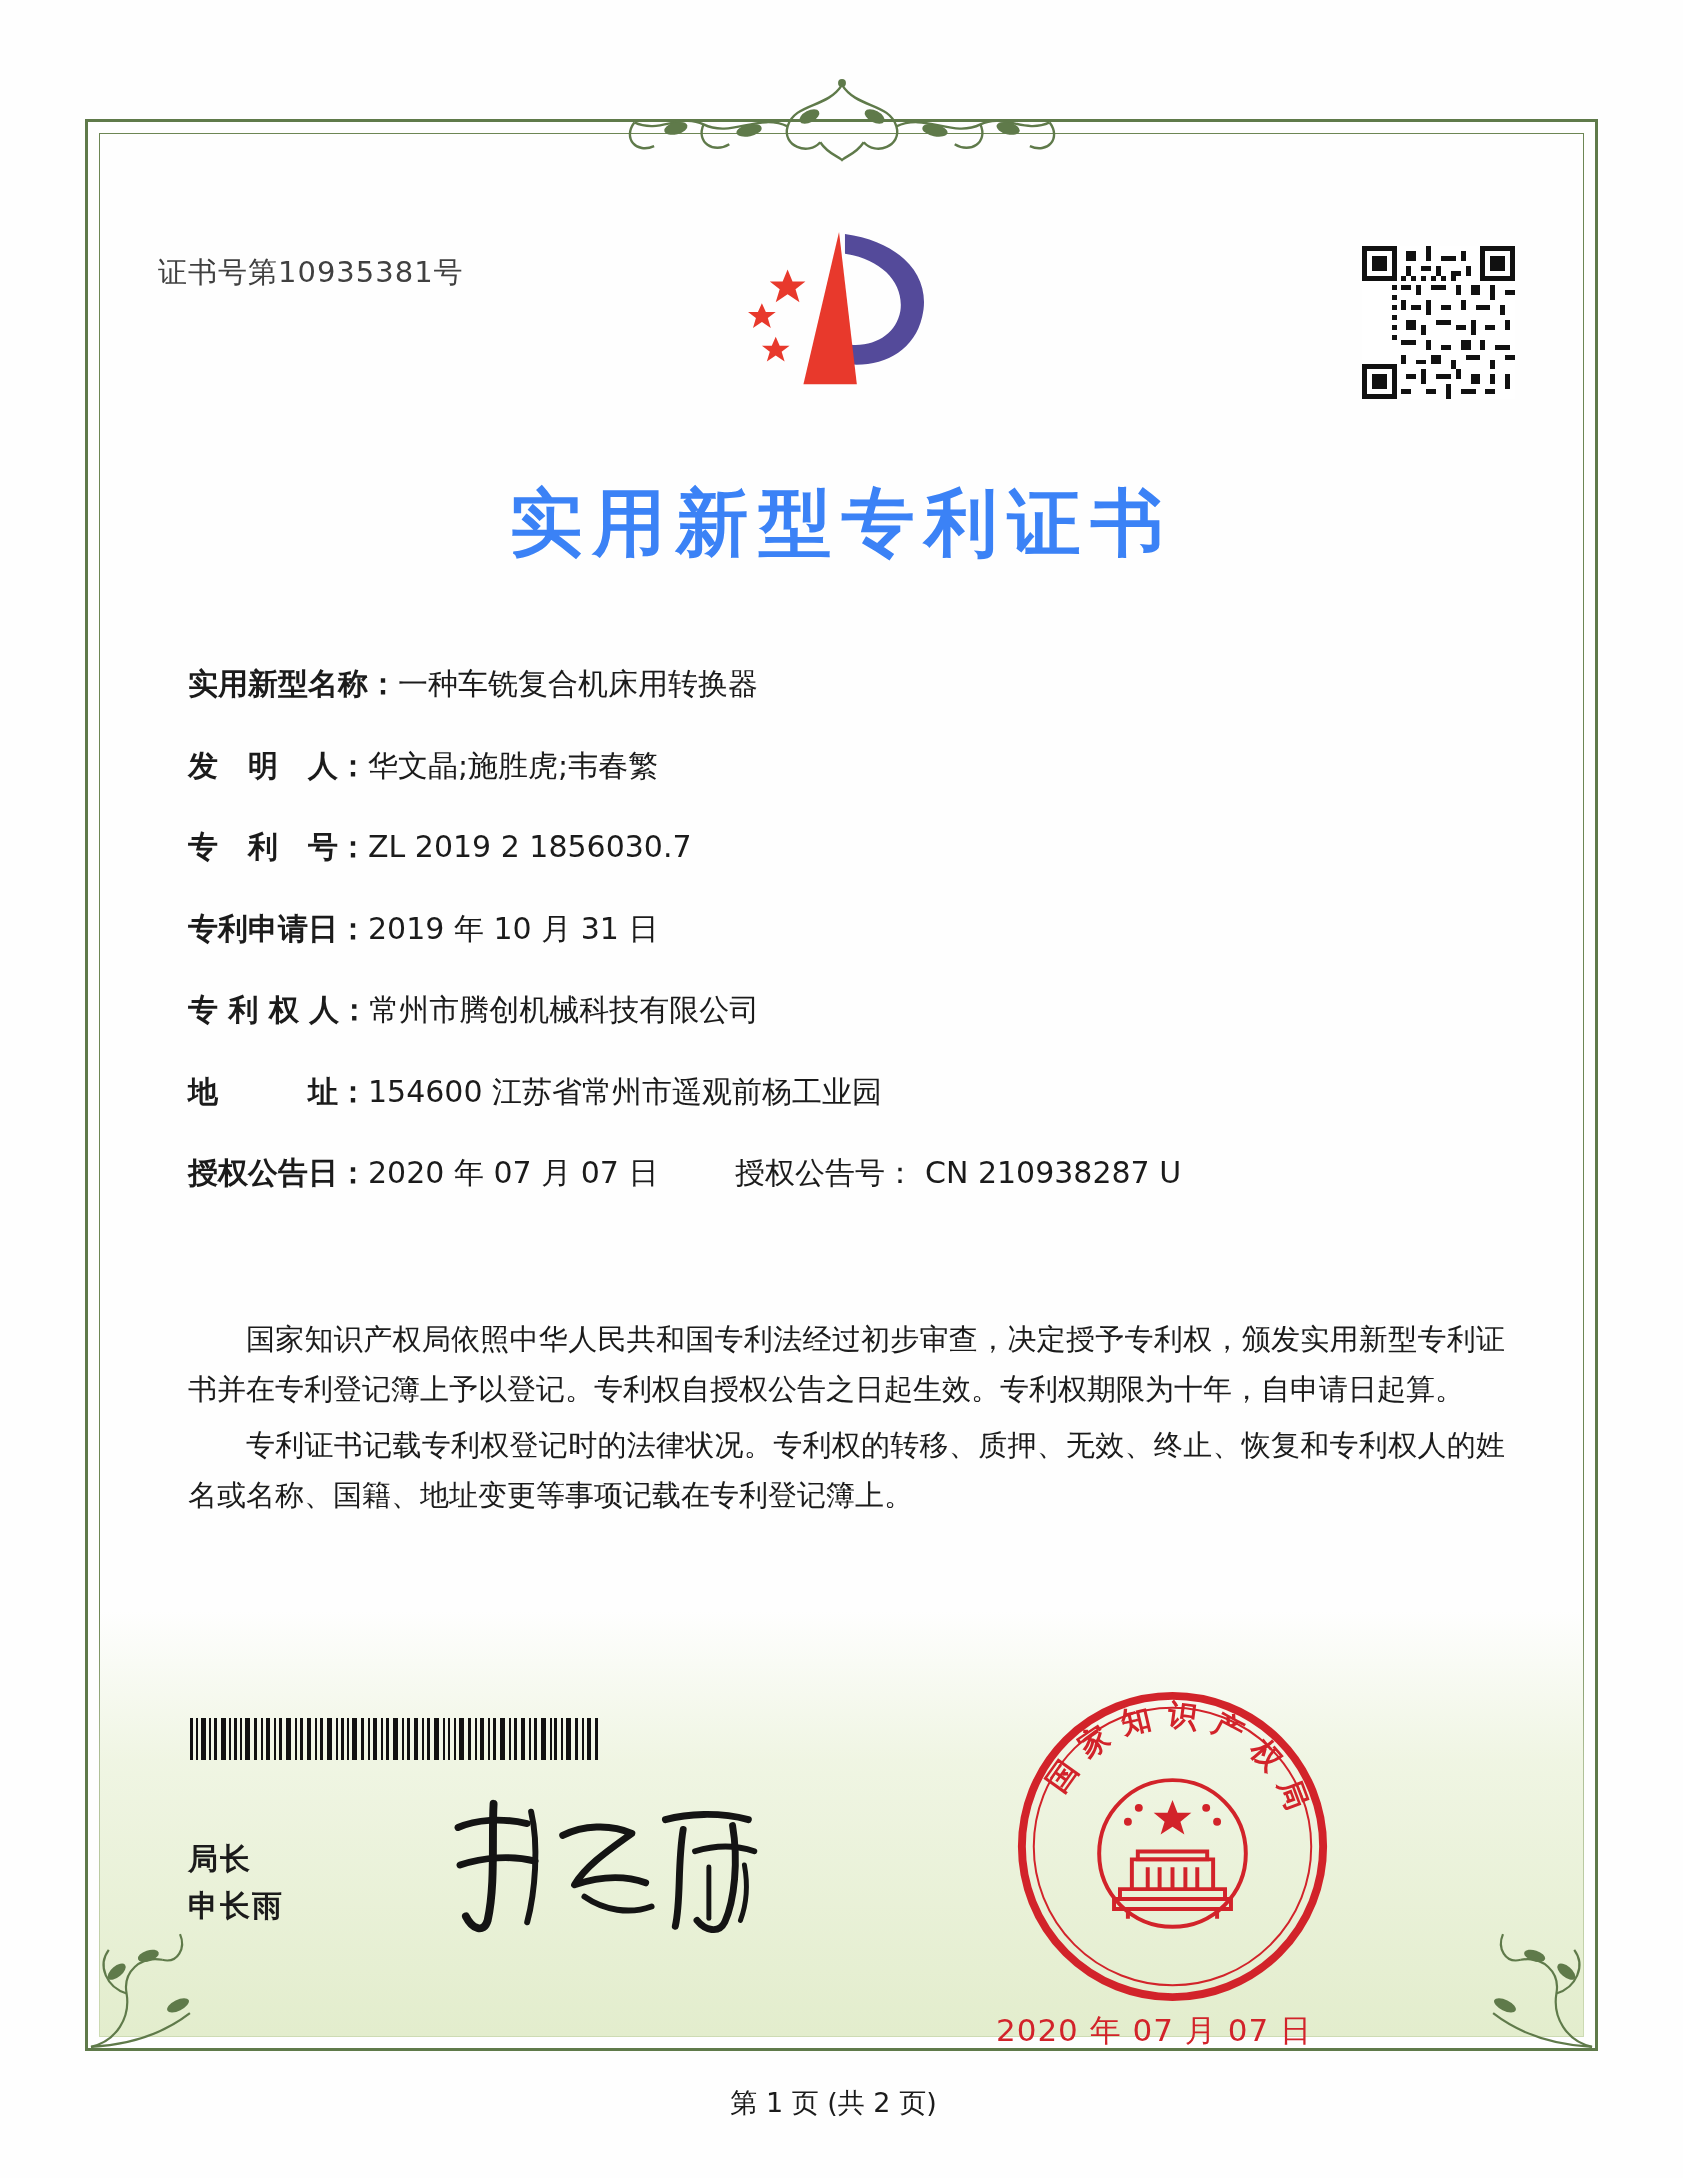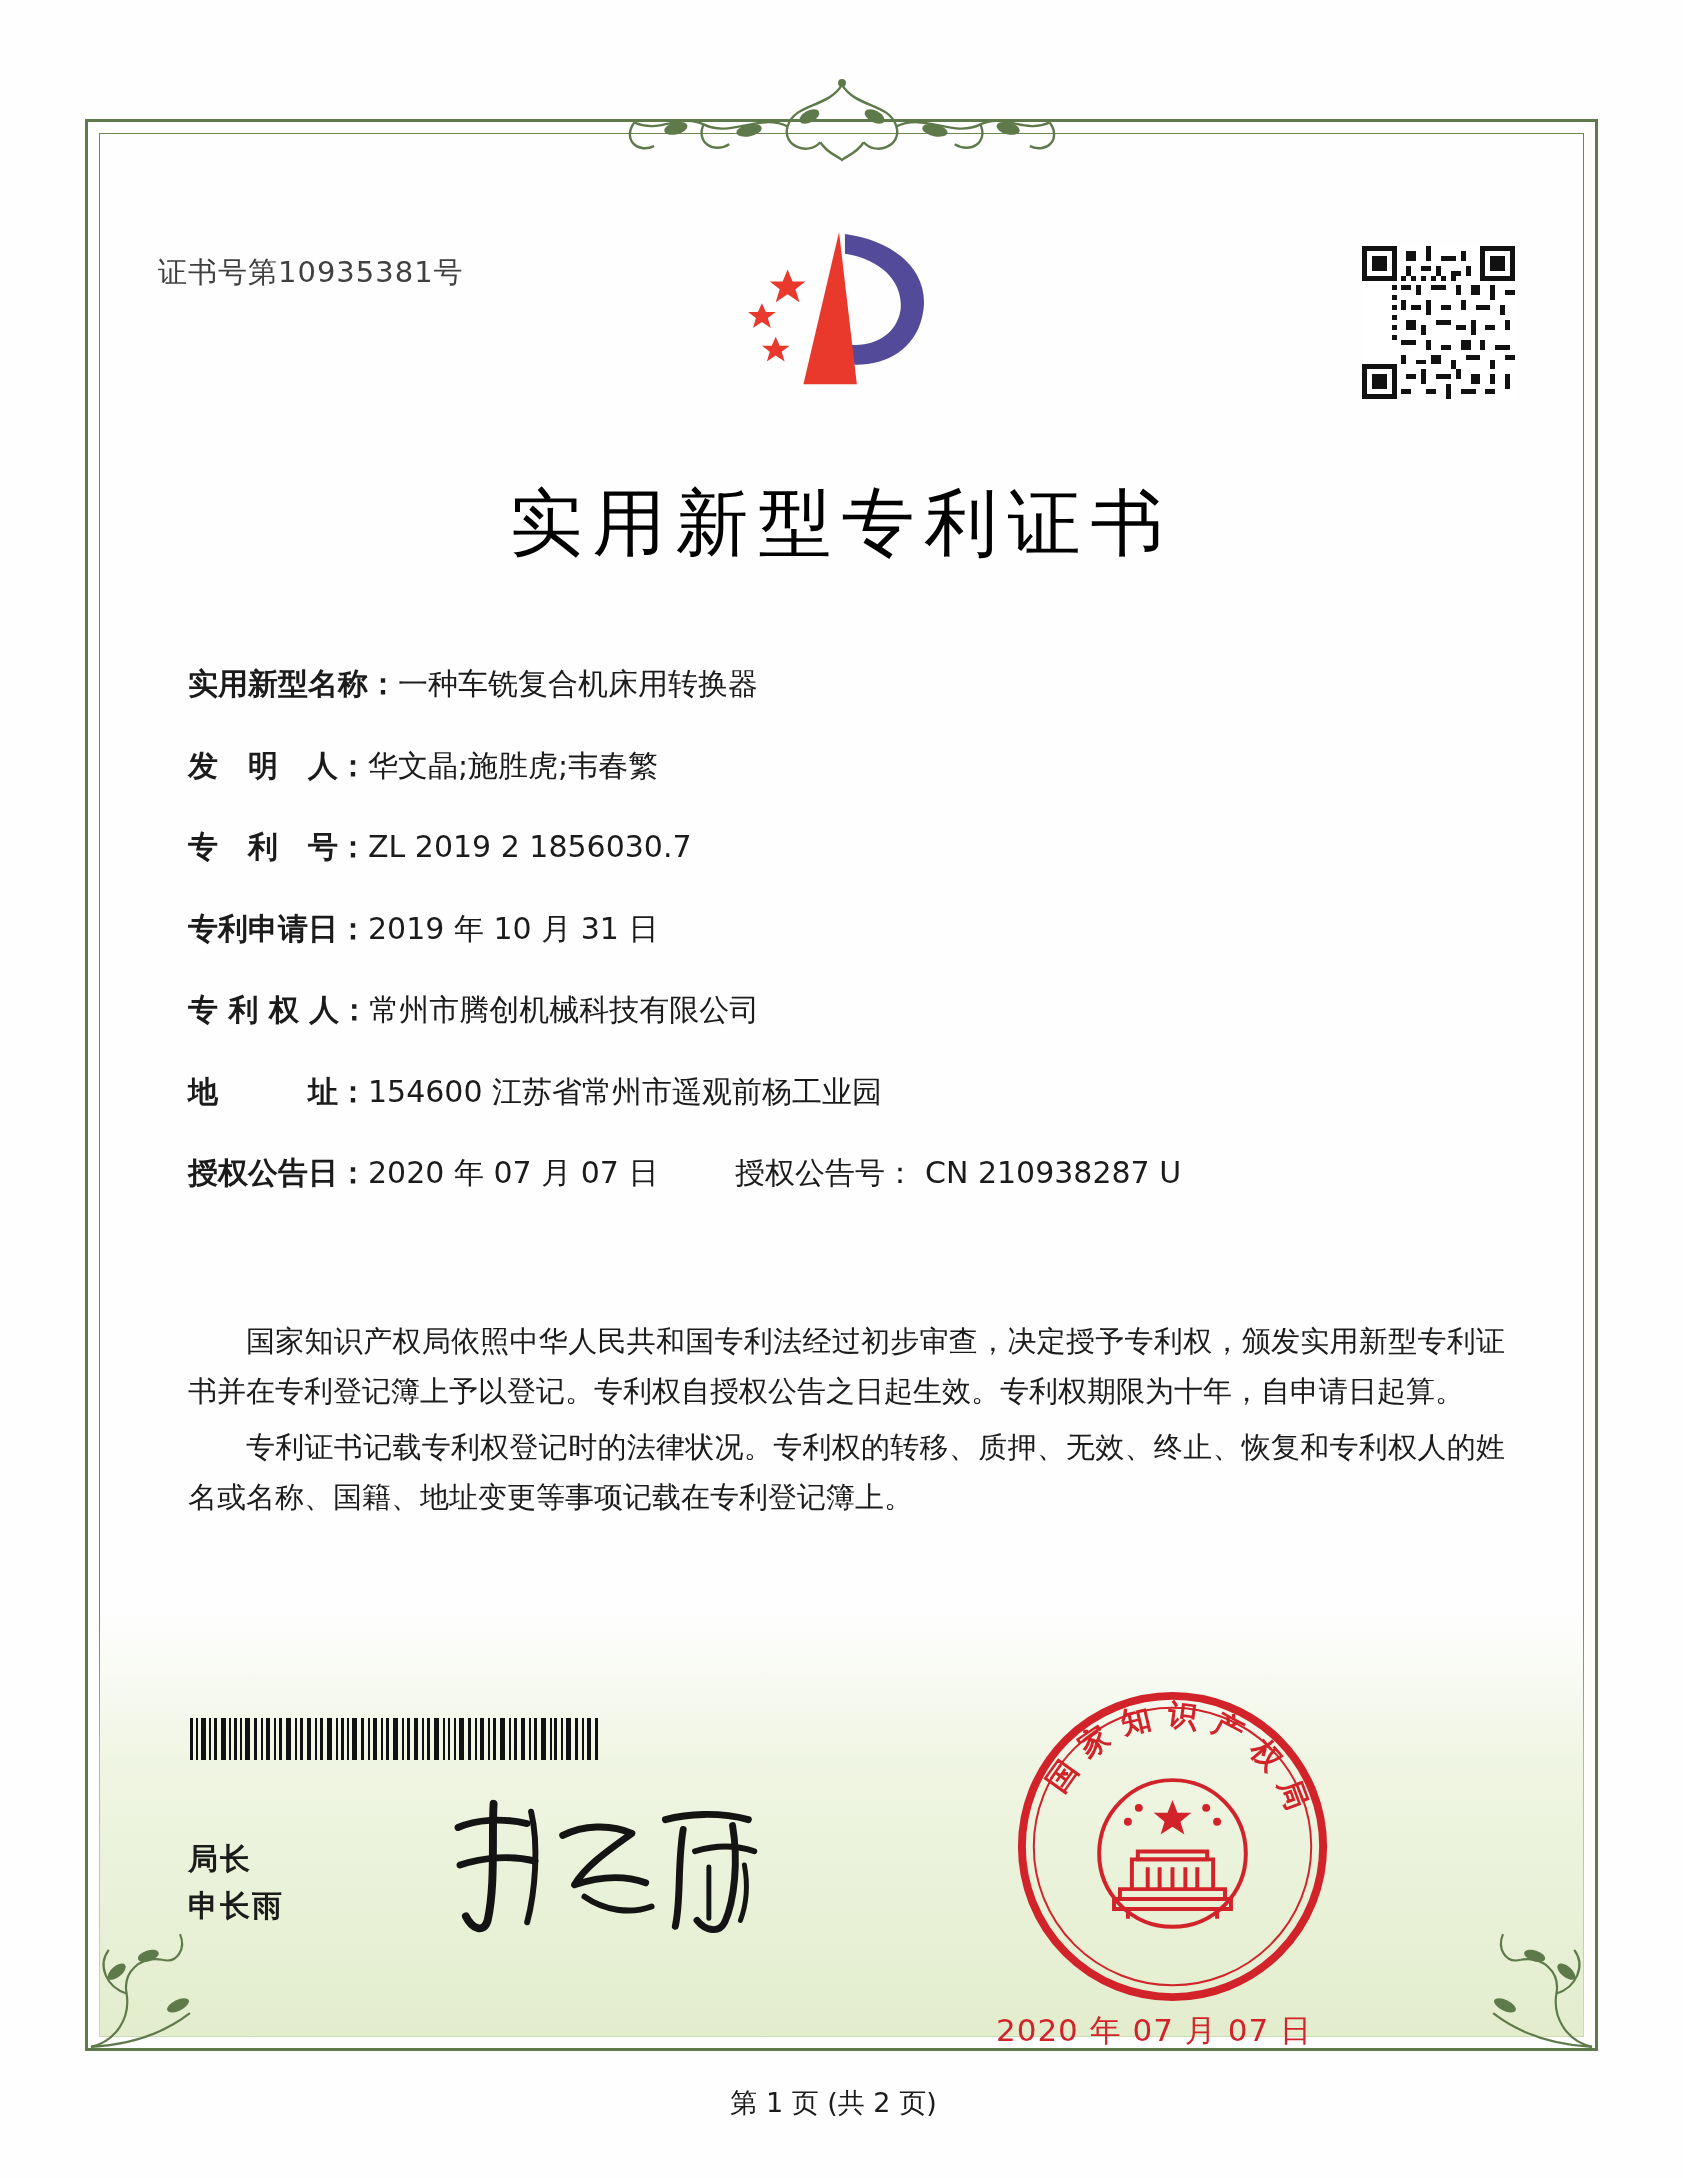--- a/index.html
+++ b/index.html
@@ -92,24 +92,24 @@
   }
 
   
   .main-title {
     position: absolute;
     left: 0;
     right: 0;
     top: 475px;
     text-align: center;
     font-family: "DejaVu Sans", sans-serif;
-    font-weight: normal;
+    font-weight: bold;
     font-size: 73px;
     letter-spacing: 10px;
-    color: #000000;
+    color: #3b82f6;
   }
 
   
   .fields {
     position: absolute;
     left: 188px;
     right: 173px;
     top: 665px;
   }
   .field-row {
@@ -142,21 +142,21 @@
     flex: 1 1 auto;
     margin-left: 10px;
   }
 
   
   .paras {
     position: absolute;
     left: 188px;
     right: 178px;
     top: 1317px;
-    font-family: Liberation Sans, sans-serif;
+    font-family: Liberation Mono, monospace;
     font-size: 29px;
     line-height: 1.72;
     text-align: justify;
   }
   .para {
     text-indent: 2em;
     margin: 0 0 6px 0;
   }
 
   

